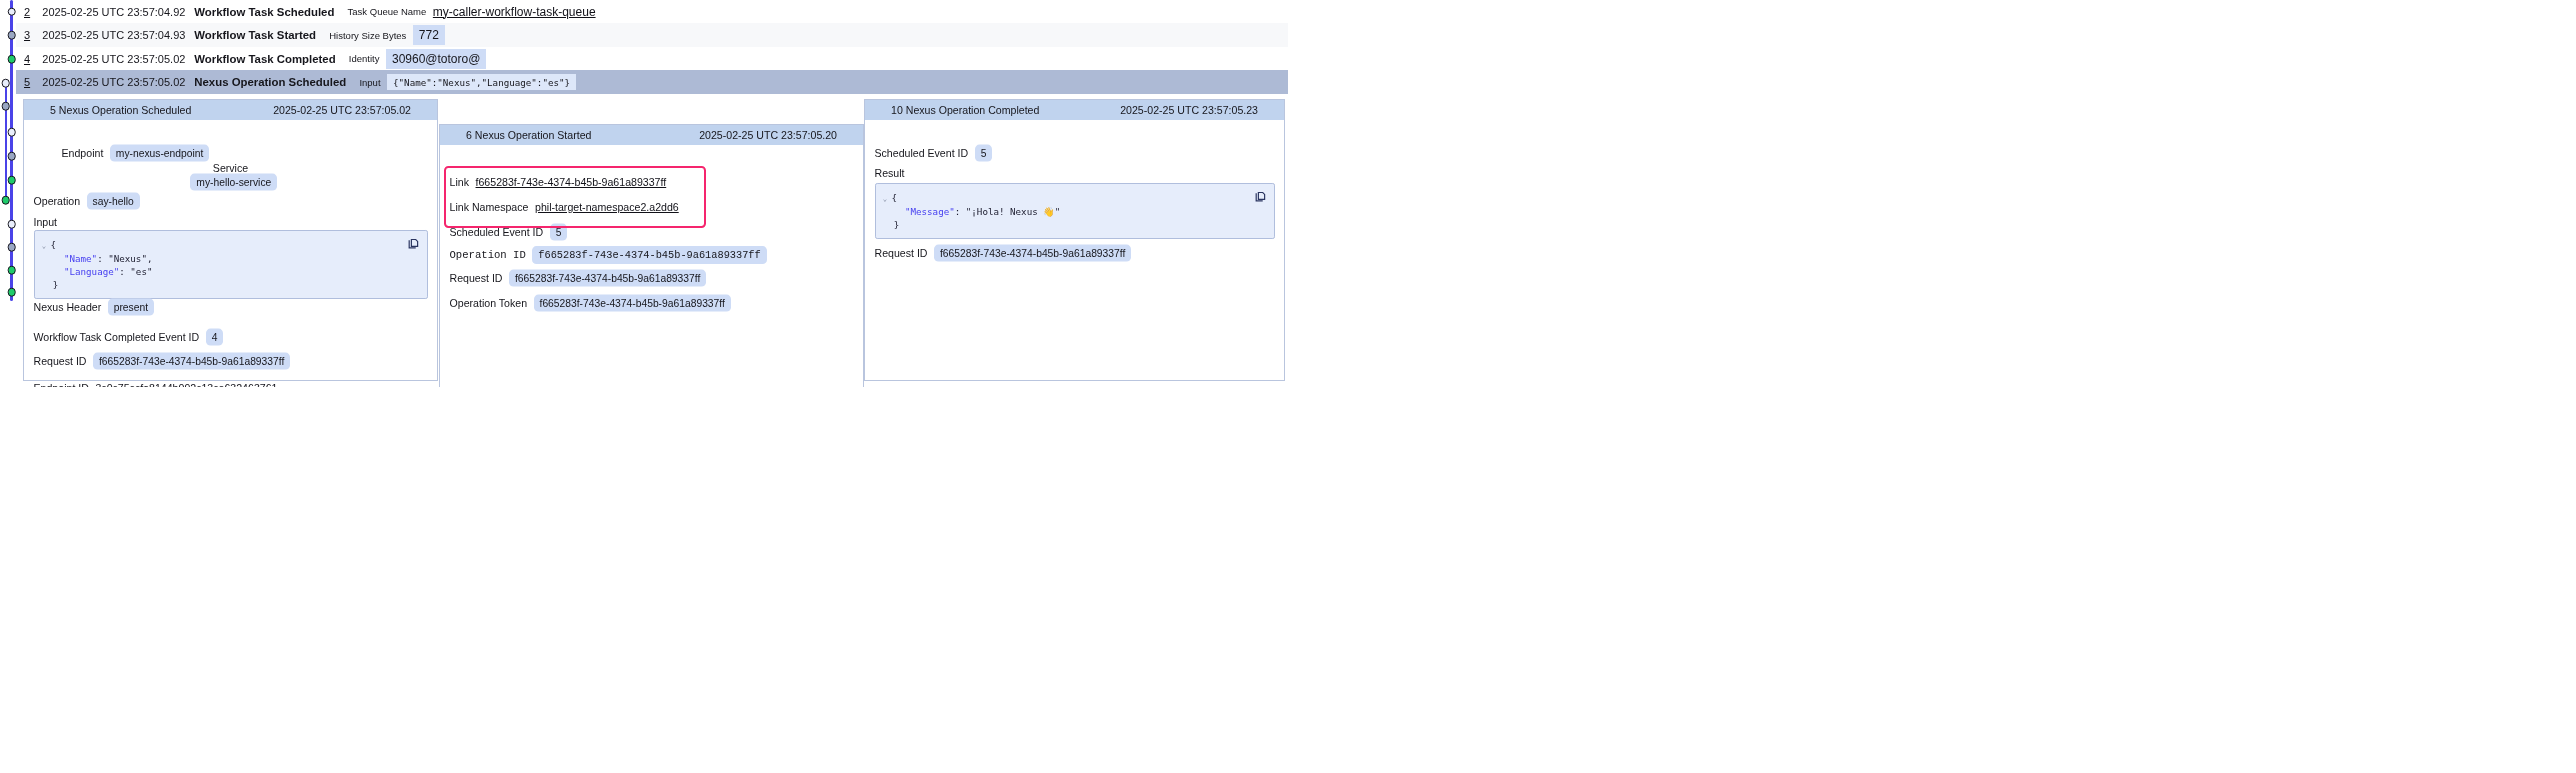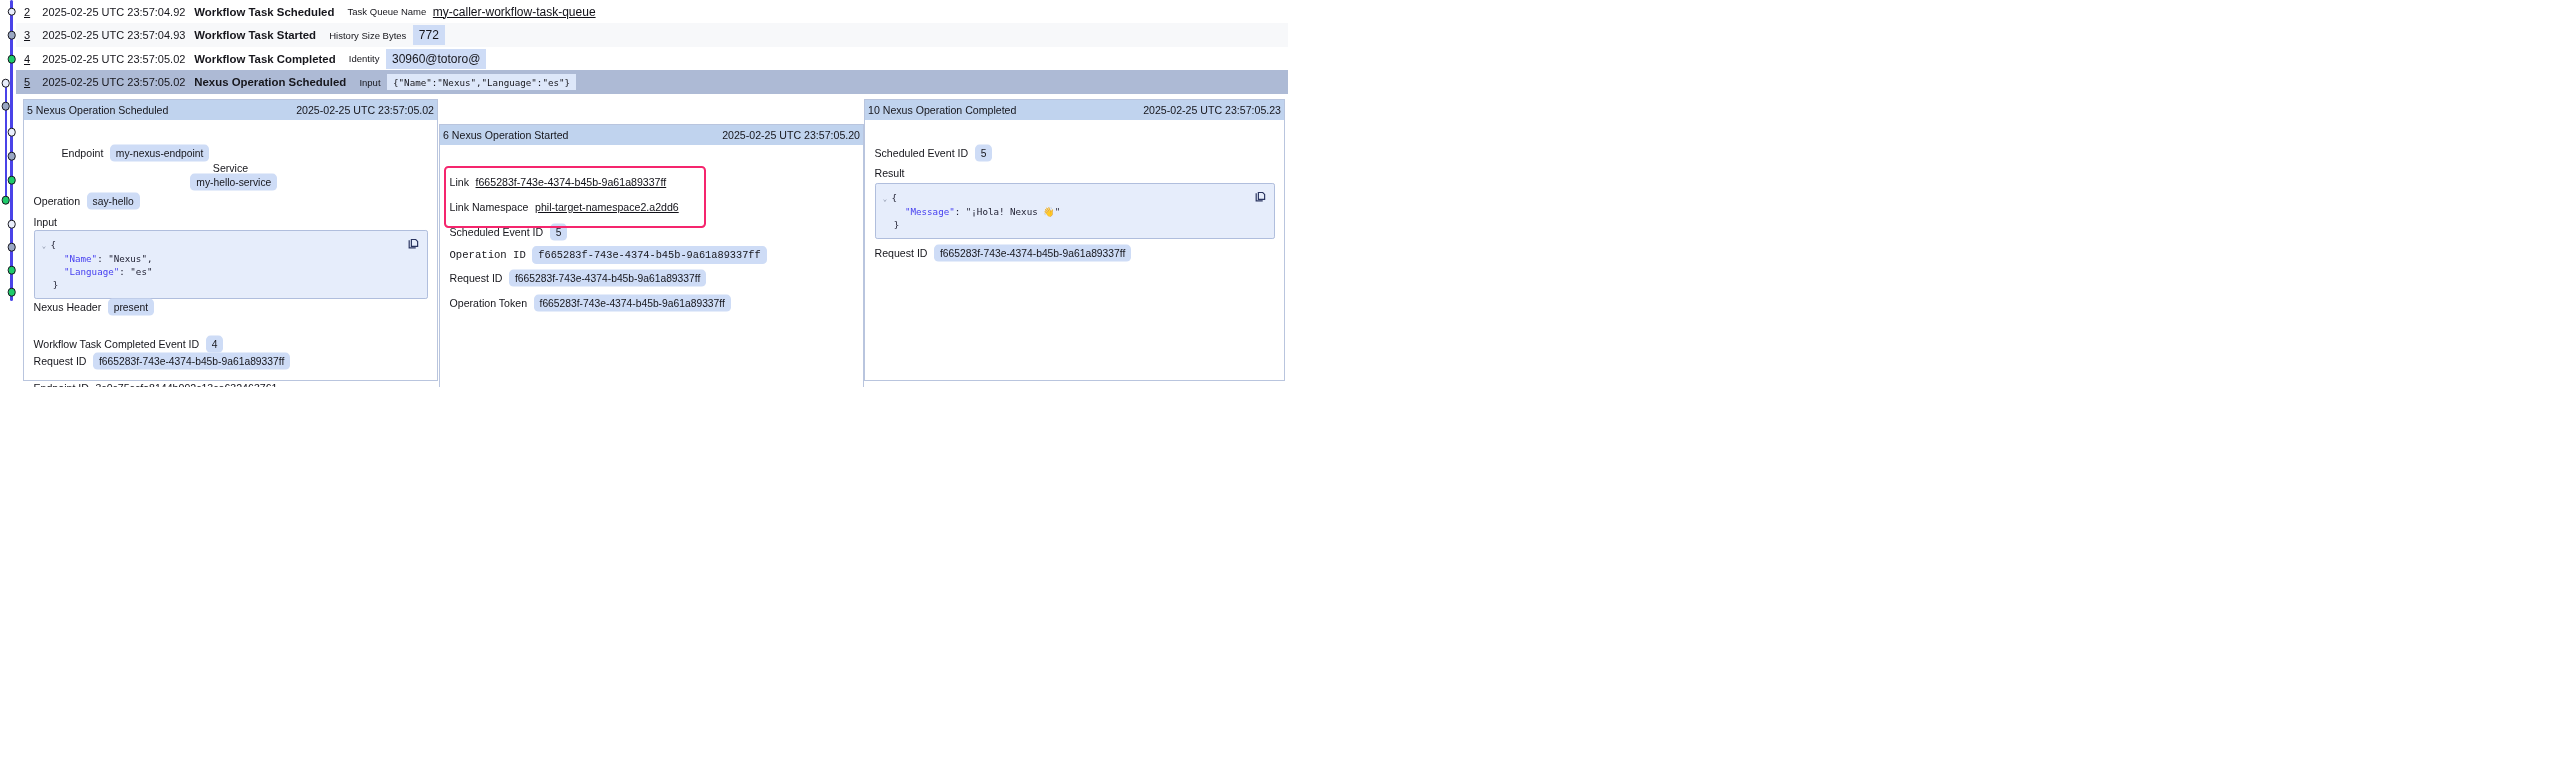--- a/index.html
+++ b/index.html
@@ -28,21 +28,21 @@
   .ev-val{margin-left:6.6px;font-size:12px;white-space:nowrap;}
   .val-link{text-decoration:underline;color:#111118;}
   .badge{background:#cedcf6;border-radius:0;padding:2.9px 5.9px;}
   .badge.on-selected{background:#dde7f9;}
   .mono{font-family:"DejaVu Sans Mono",monospace;font-size:9.2px;}
 
   
   .panel{position:absolute;top:99px;height:282px;background:#fff;
          border:0.7px solid #b9c5de;box-sizing:border-box;}
   .panel-header{height:20px;background:#c0d3ee;display:flex;justify-content:space-between;
-                align-items:center;padding:0 3px;font-size:10.6px;font-weight:500;}
+                align-items:center;padding:0 26px;font-size:10.6px;font-weight:500;}
   .panel-body{position:absolute;left:0;right:0;top:20px;bottom:0;}
   .p-row{position:absolute;left:9.5px;right:9.5px;display:flex;align-items:center;
          transform:translateY(-50%);white-space:nowrap;}
   .p-label{font-size:10.6px;}
   .p-badge{margin-left:6.6px;font-size:10.3px;background:#cedcf6;border-radius:4.4px;padding:2.9px 5.9px;}
   .p-link{margin-left:6.6px;font-size:10.6px;text-decoration:underline;color:#111118;cursor:pointer;}
   .codeblock{position:absolute;left:9.5px;right:9.5px;background:#e6edfb;border:0.7px solid #b0bedd;
              border-radius:2.2px;box-sizing:border-box;padding:6.6px 7.3px;
              font-family:"DejaVu Sans Mono",monospace;font-size:9.2px;line-height:13px;
              color:#1c1c2e;overflow:hidden;}
@@ -133,21 +133,21 @@
             <div class="code-line"><span>  }</span></div>
             <div class="copy-btn"><svg width="12.5" height="12.5" viewBox="0 0 20 20" fill="none" stroke="#2a3560" stroke-width="1.9" stroke-linecap="square">
                 <path d="M7 4 h7 l3 3 v8 h-10 z"></path>
                 <path d="M13 17.5 H3.5 V6"></path>
               </svg></div>
           </div>
           <div class="p-row" style="top: 187px;">
             <span class="p-label">Nexus Header</span>
             <span class="p-badge">present</span>
           </div>
-          <div class="p-row" style="top: 224px;">
+          <div class="p-row" style="top: 217px;">
             <span class="p-label">Workflow Task Completed Event ID</span>
             <span class="p-badge">4</span>
           </div>
           <div class="p-row" style="top: 241px;">
             <span class="p-label">Request ID</span>
             <span class="p-badge">f665283f-743e-4374-b45b-9a61a89337ff</span>
           </div>
           <div class="p-row" style="top: 268px;">
             <span class="p-label">Endpoint ID</span>
             <span class="p-link">3c0c75ccfa8144b092c13ce632463761</span>

